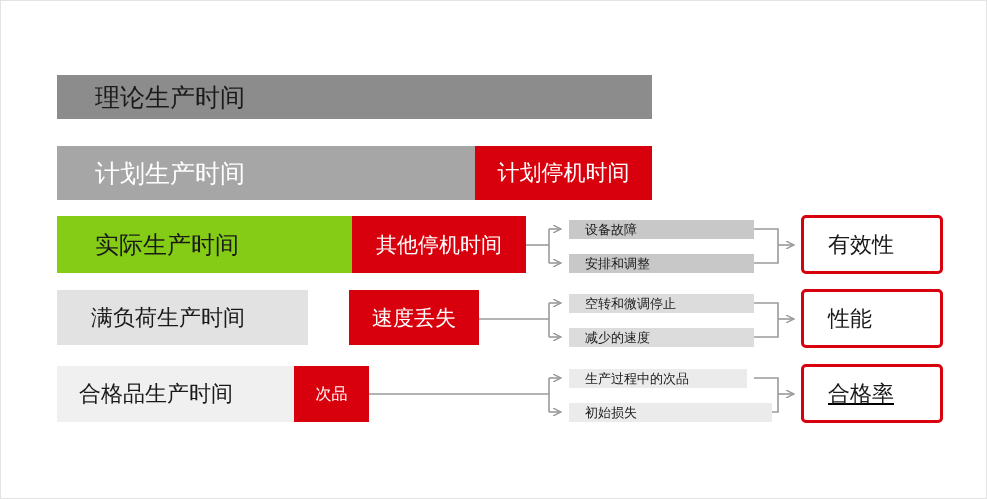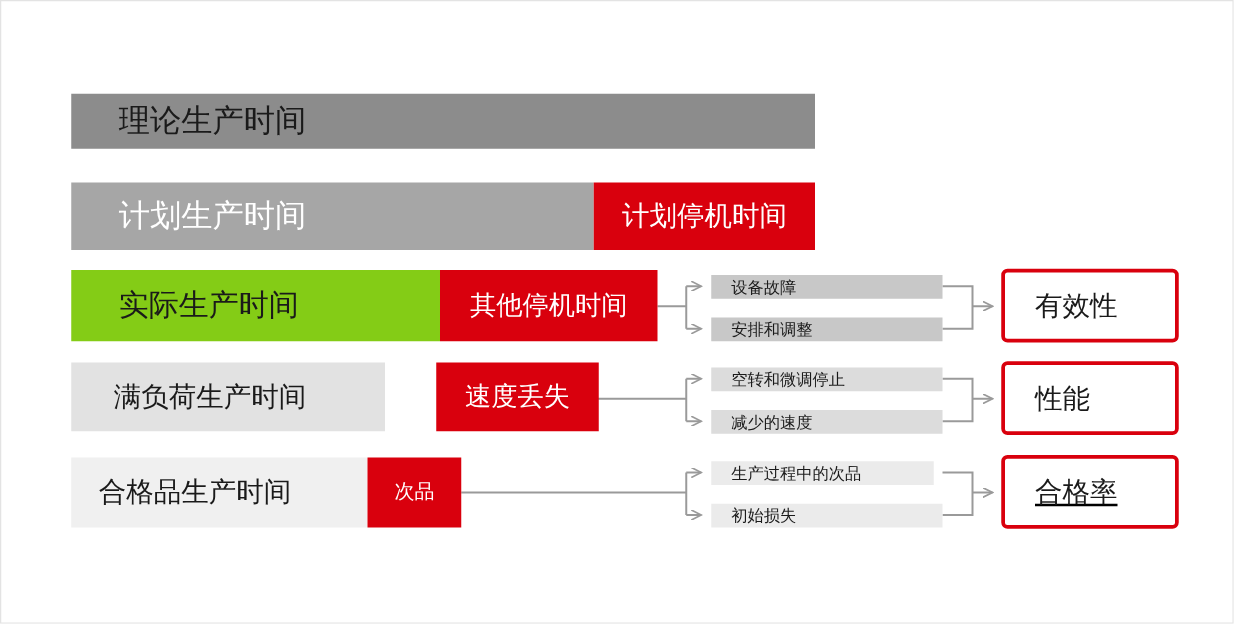--- a/index.html
+++ b/index.html
@@ -169,20 +169,20 @@
   <div class="subbox" style="left:568px; top:327px; width:185px; height:19px; background:#dcdcdc;">
     <span class="sub-label">减少的速度</span>
   </div>
   <div class="outcome" style="left:800px; top:288px; width:142px; height:59px;">
     <span class="outcome-label">性能</span>
   </div>
 
   <div class="subbox" style="left:568px; top:368px; width:178px; height:19px; background:#ebebeb;">
     <span class="sub-label">生产过程中的次品</span>
   </div>
-  <div class="subbox" style="left:568px; top:402px; width:185px; height:19px; background:#ebebeb;">
+  <div class="subbox" style="left:568px; top:402px; width:203px; height:19px; background:#ebebeb;">
     <span class="sub-label">初始损失</span>
   </div>
   <div class="outcome" style="left:800px; top:363px; width:142px; height:59px;text-decoration:underline;">
     <span class="outcome-label">合格率</span>
   </div>
 
 </div>
 
 </body></html>

